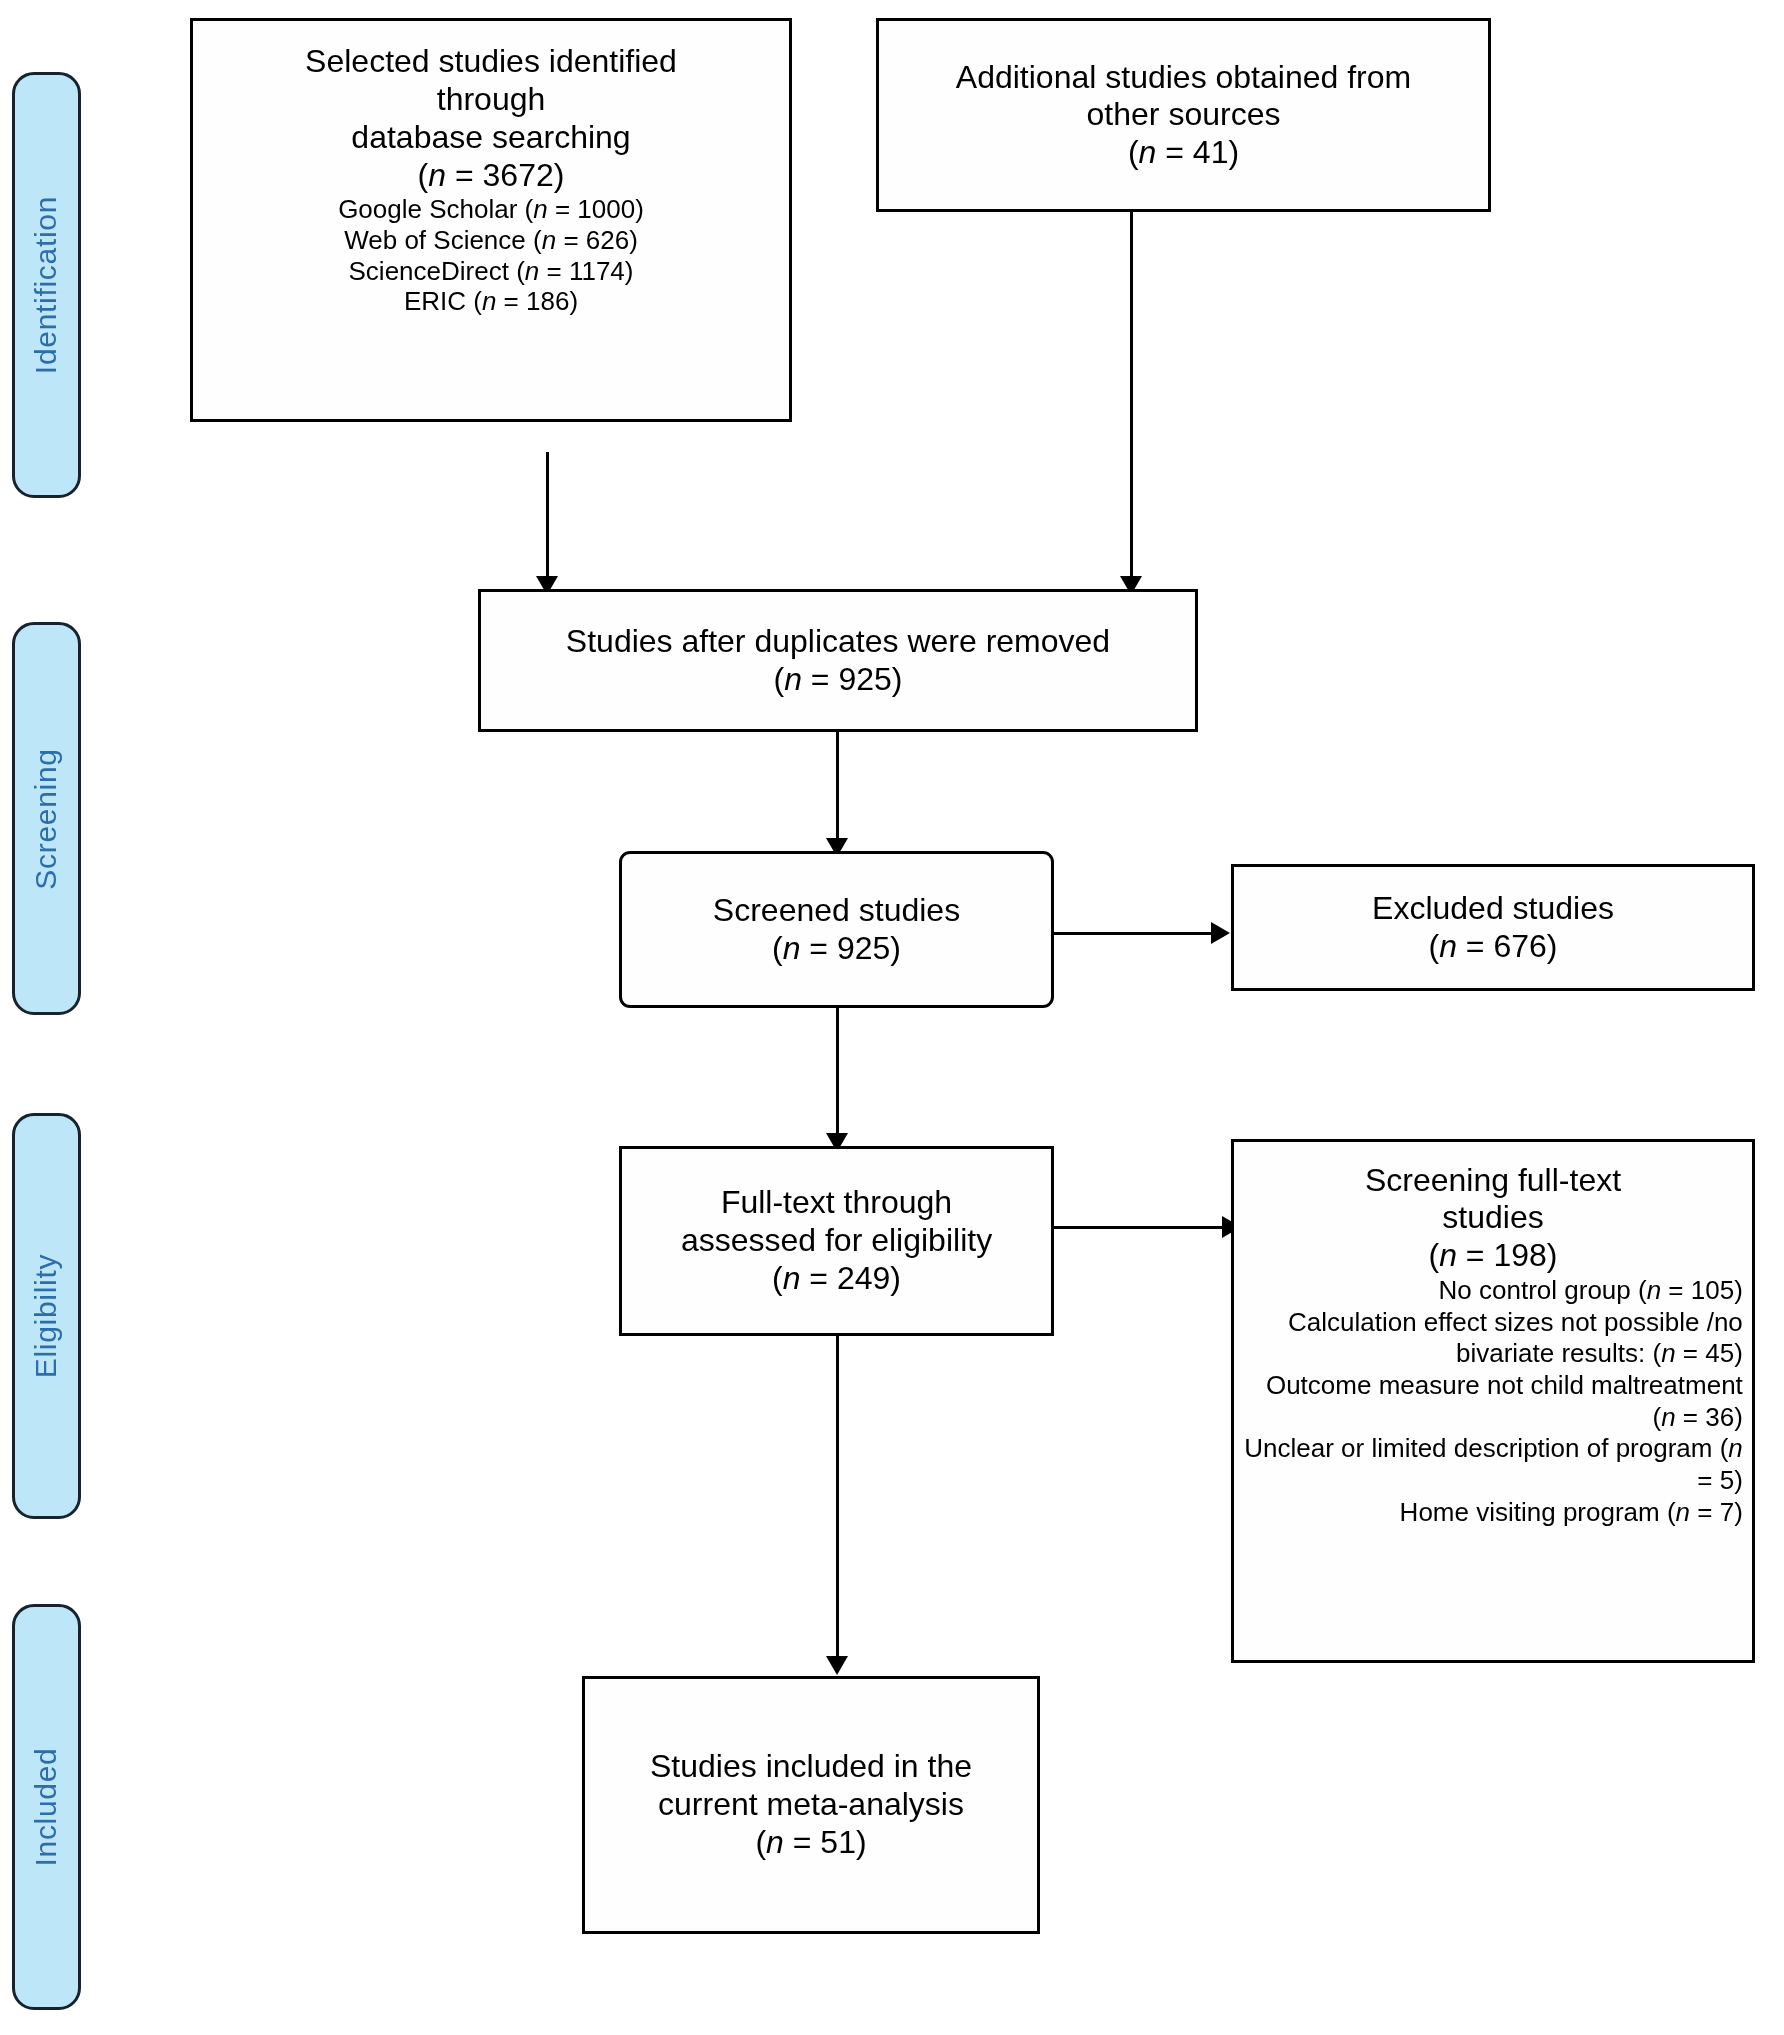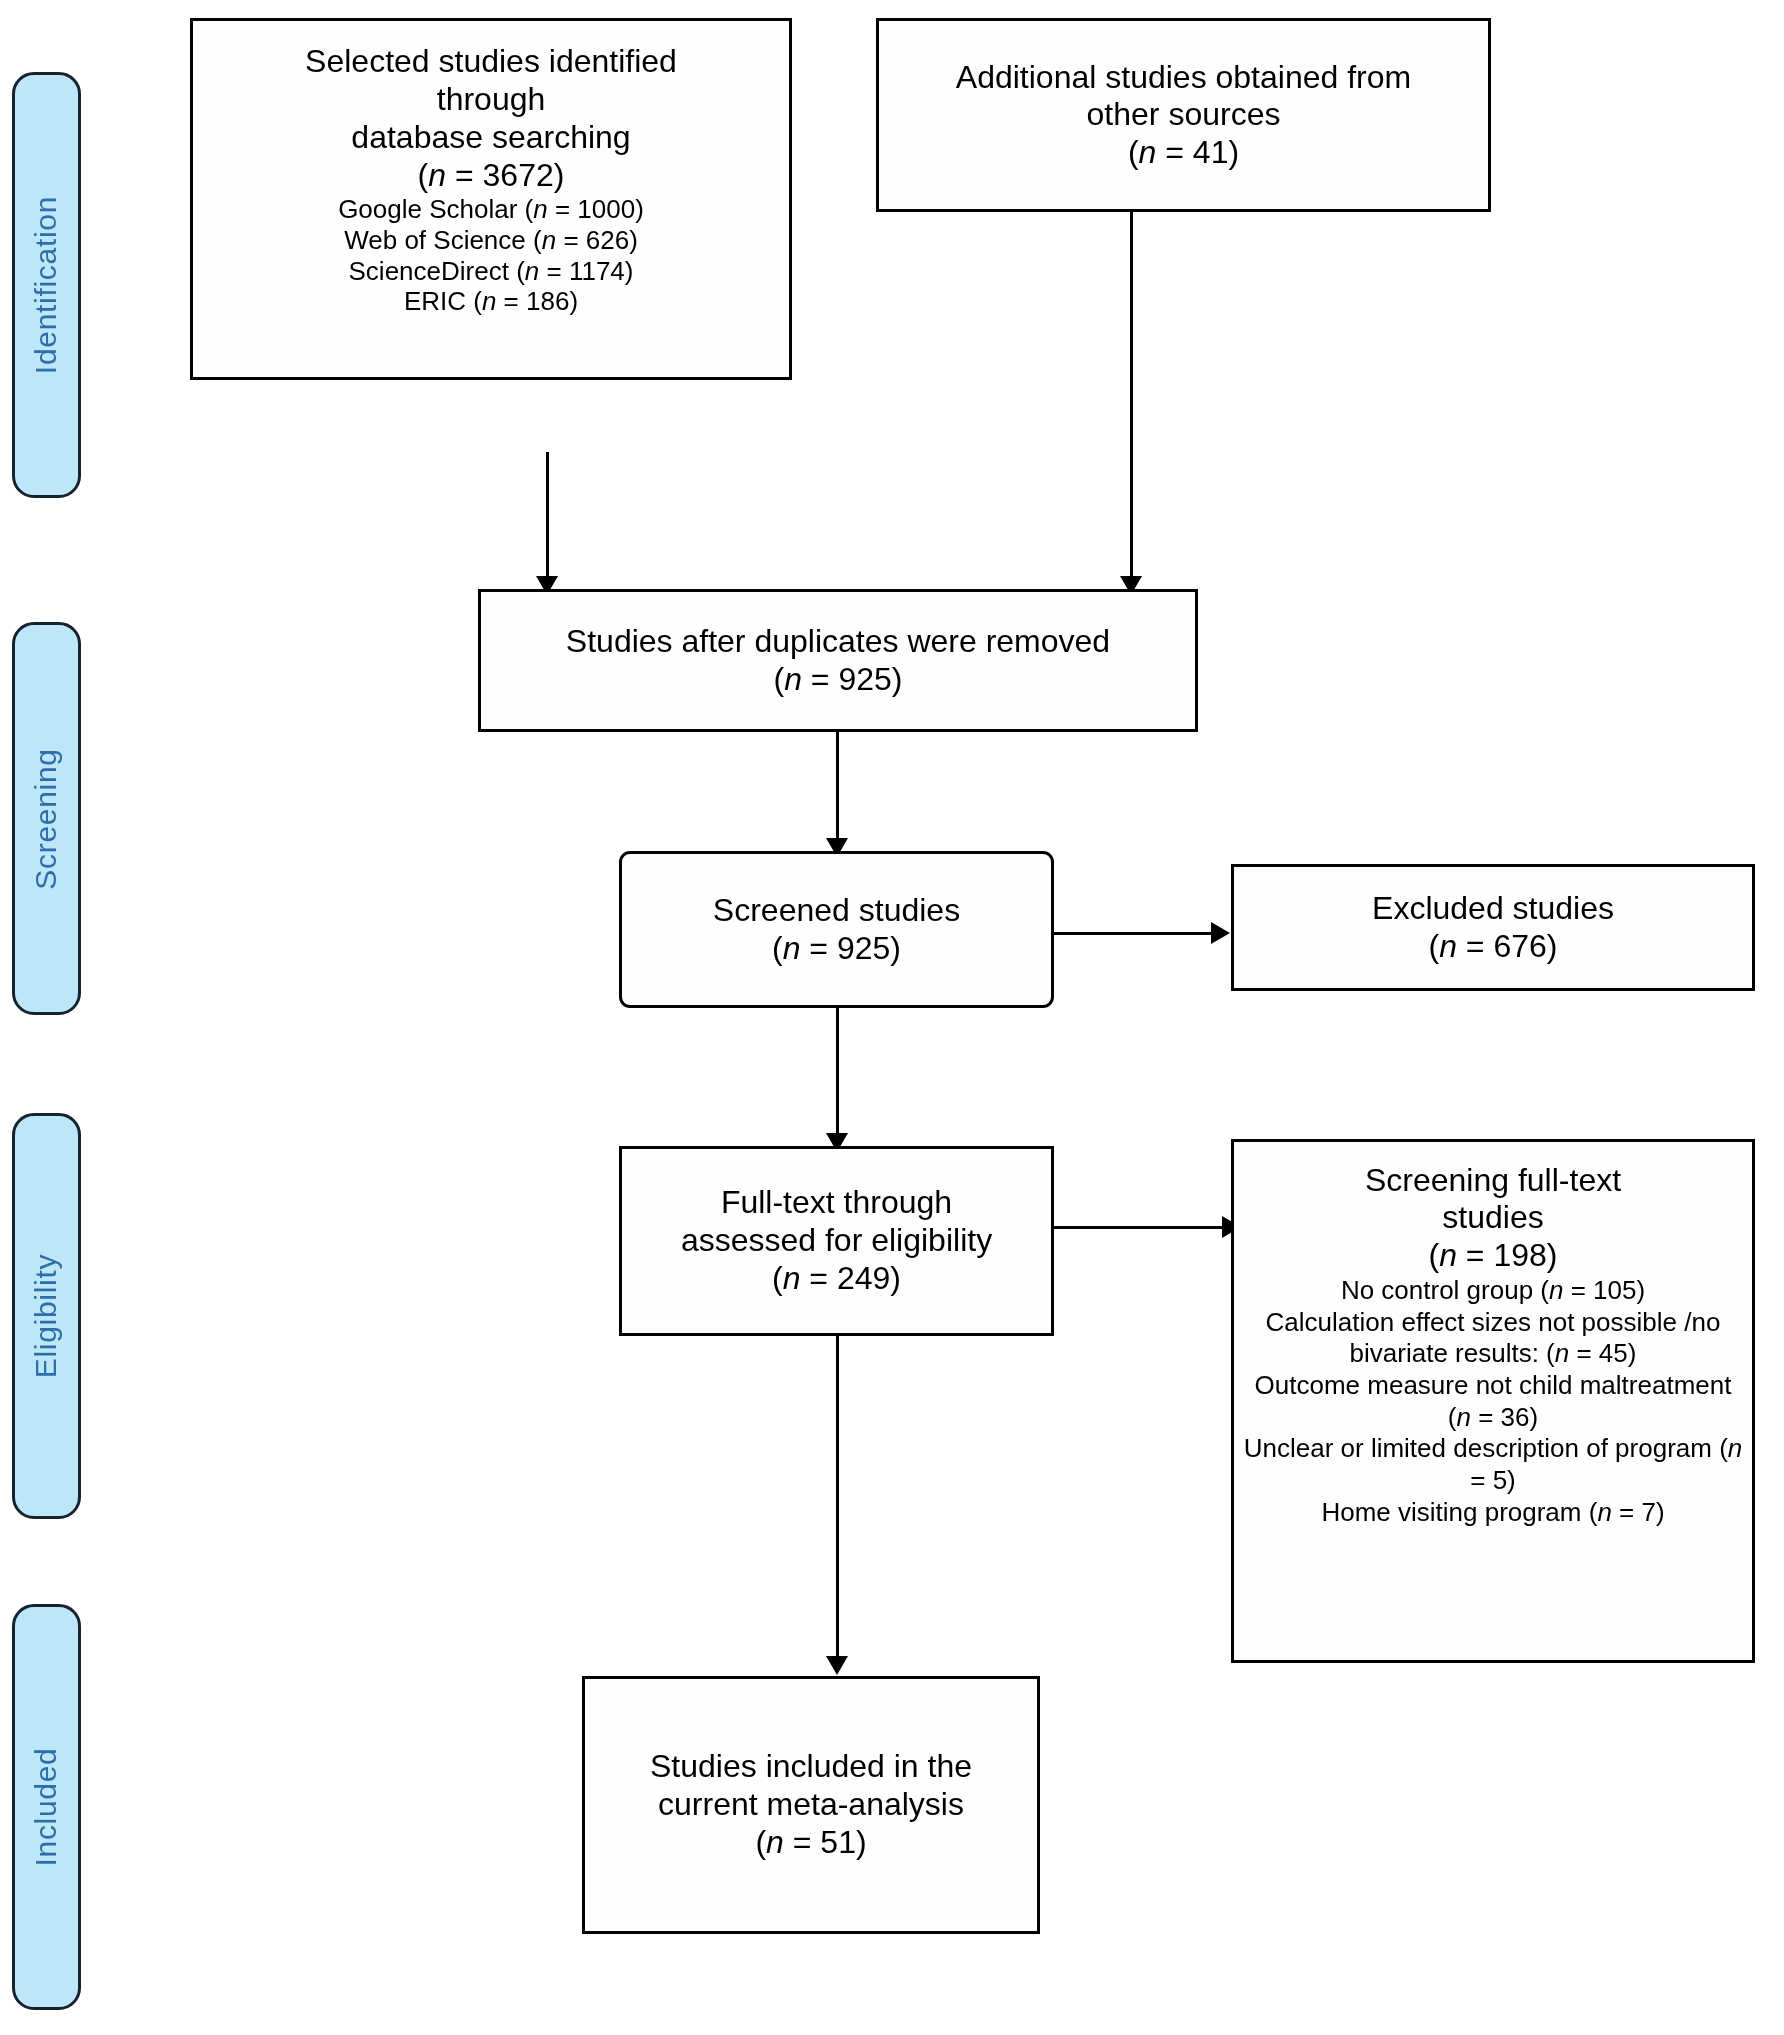--- a/index.html
+++ b/index.html
@@ -34,21 +34,21 @@
     flex-direction:column;
     justify-content:center;
     align-items:center;
     text-align:center;
     padding:3.9px 9.2px;
   }
   .box.topalign{justify-content:flex-start;}
   .ln{display:block;width:100%;line-height:1.18;}
   .t-main{font-size:32px;}
   .t-small{font-size:26px;}
-  .t-reason{font-size:26px;text-align:center;line-height:1.22;}
+  .t-reason{font-size:26px;text-align:right;line-height:1.22;}
   i{font-style:italic;}
 
   
   .vline,.hline{position:absolute;background:#000;}
   .vline{width:3.3px;}
   .hline{height:3.3px;}
   .arrow-down{
     position:absolute;width:0;height:0;
     border-left:11px solid transparent;
     border-right:11px solid transparent;
@@ -75,21 +75,21 @@
   </div>
 
   <div class="stage" style="left:11.8px;top:1113px;width:69px;height:406px;">
     <span class="stage-label">Eligibility</span>
   </div>
 
   <div class="stage" style="left:11.8px;top:1604px;width:69px;height:406px;">
     <span class="stage-label">Included</span>
   </div>
 
-  <div class="box topalign" style="left:190px;top:18.3px;width:602px;height:362px;padding-top:22px;">
+  <div class="box topalign" style="left:190px;top:18.3px;width:602px;height:404px;padding-top:22px;">
     <span class="ln t-main">Selected studies identified</span>
     <span class="ln t-main">through</span>
     <span class="ln t-main">database searching</span>
     <span class="ln t-main">(<i>n</i> = 3672)</span>
     <span class="ln t-small">Google Scholar (<i>n</i> = 1000)</span>
     <span class="ln t-small">Web of Science (<i>n</i> = 626)</span>
     <span class="ln t-small">ScienceDirect (<i>n</i> = 1174)</span>
     <span class="ln t-small">ERIC (<i>n</i> = 186)</span>
   </div>
 

